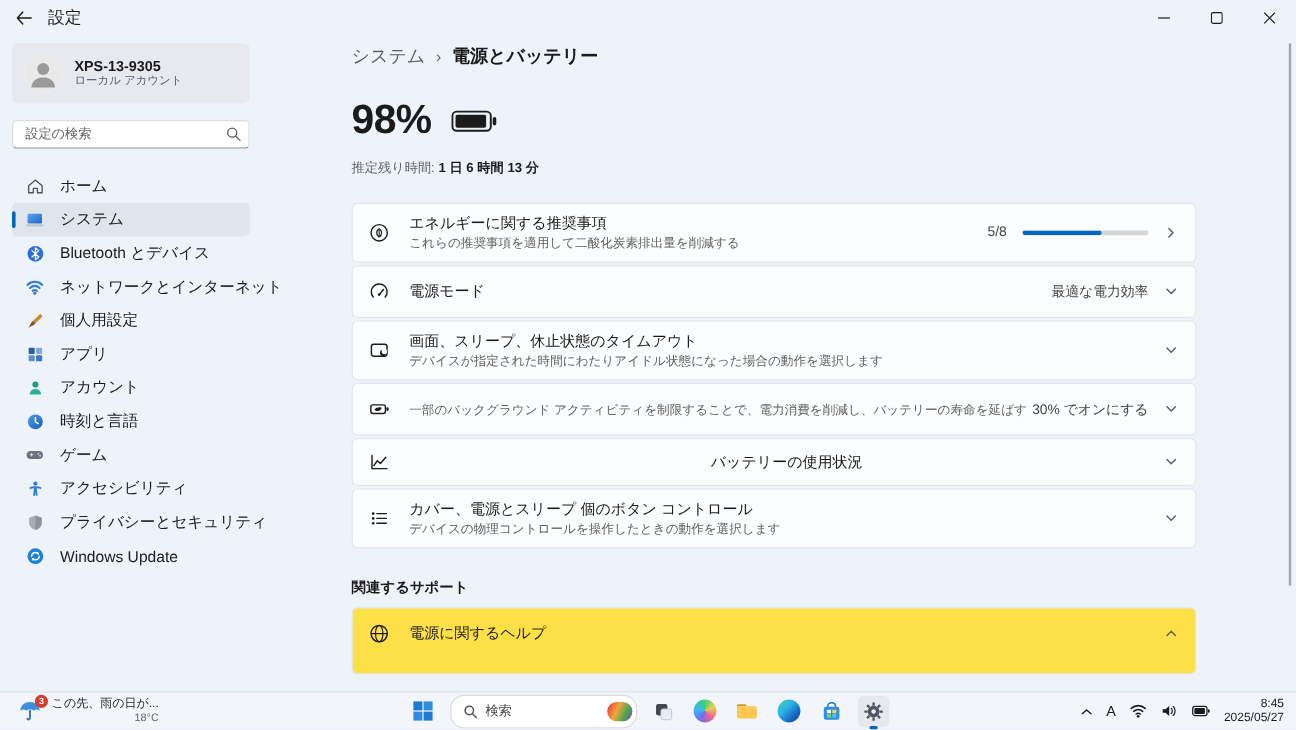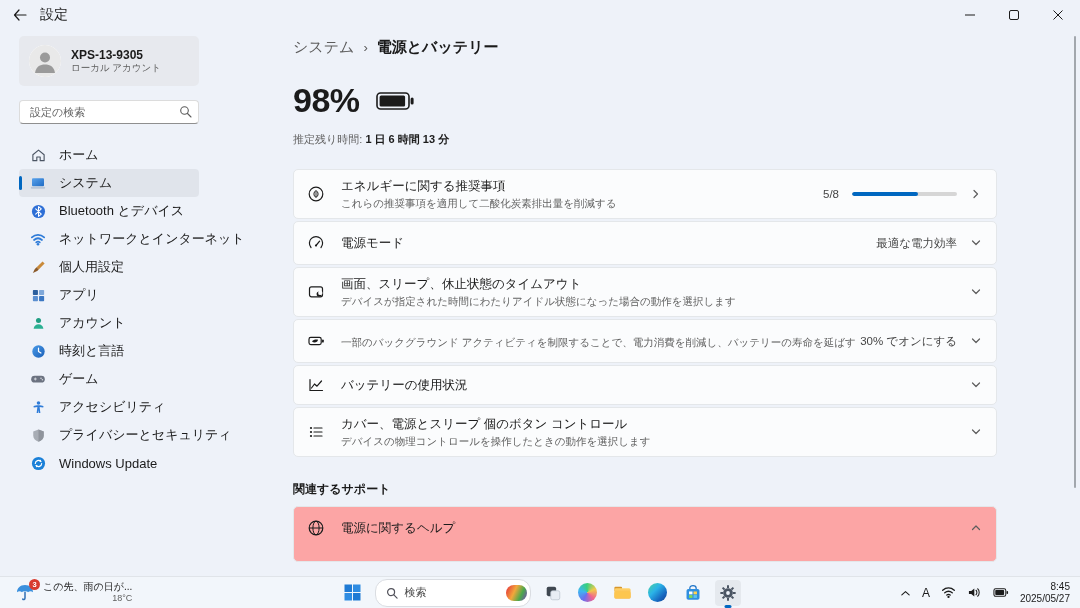--- a/index.html
+++ b/index.html
@@ -9,21 +9,21 @@
     background:#eef2f9; color:#1b1b1b; overflow:hidden; position:relative;
     -webkit-font-smoothing:antialiased;
   }
   
   .titlebar { height:30px; display:flex; align-items:center; position:relative; }
   .tb-back { width:40px; height:30px; display:flex; align-items:center; justify-content:center; cursor:pointer; }
   .tb-title { font-size:14px; color:#1b1b1b; }
   .tb-controls { position:absolute; right:0; top:0; display:flex; }
   .tb-btn { width:44px; height:30px; display:flex; align-items:center; justify-content:center; }
   
-  .sidebar { position:absolute; left:0; top:30px; bottom:16px; width:218px; padding:0 19px; }
+  .sidebar { position:absolute; left:0; top:30px; bottom:16px; width:218px; padding:0 10px; }
   .user-card { margin-top:6px; height:50px; background:#e7e9ee; border-radius:5px; display:flex; align-items:center; gap:10px; padding:0 10px; }
   .avatar { width:32px; height:32px; border-radius:50%; background:#fdfdfd; display:flex; align-items:center; justify-content:center; overflow:hidden; }
   .user-name { font-size:12px; font-weight:700; line-height:14px; }
   .user-type { font-size:9.5px; color:#5f5f5f; line-height:12px; }
   .search-wrap { position:relative; margin-top:14px; }
   .search-input { width:100%; height:24px; font-size:11px; padding:0 26px 0 10px; border:1px solid #dcdcdc; border-bottom-color:#8f8f8f; border-radius:4px; background:#fff; outline:none; font-family:inherit; color:#1b1b1b; }
   .search-input::placeholder { color:#616161; }
   .search-ico { position:absolute; right:7px; top:5px; }
   .nav { margin-top:17px; }
   .nav-item { height:28px; display:flex; align-items:center; gap:13px; padding:0 11px; border-radius:4px; position:relative; cursor:pointer; }
@@ -36,31 +36,31 @@
   .breadcrumb { margin-top:8px; display:flex; align-items:center; gap:9px; font-size:15px; }
   .bc-parent { color:#5c5c5c; cursor:pointer; }
   .bc-sep { color:#5c5c5c; font-size:13px; }
   .bc-current { color:#1a1a1a; font-weight:700; }
   .battery-hero { margin-top:24px; display:flex; align-items:center; gap:16px; }
   .battery-pct { font-size:34px; font-weight:700; letter-spacing:-0.5px; }
   .battery-remaining { margin-top:12px; font-size:11px; color:#5f5f5f; }
   .battery-remaining b { color:#1b1b1b; font-weight:700; }
   .cards { margin-top:22px; display:flex; flex-direction:column; gap:2px; }
   .card { background:#fbfcfd; border:1px solid #e4e7ea; border-radius:5px; display:flex; align-items:center; padding:8px 14px 8px 13px; min-height:44px; }
-  .card.compact { min-height:40px; }
+  .card.compact { min-height:40px;text-align:center; }
   .card-ico { width:18px; height:18px; margin-right:16px; flex:0 0 18px; display:flex; align-items:center; justify-content:center; }
   .card-text { flex:1; min-width:0; }
   .card-title { font-size:12.5px; color:#1b1b1b; line-height:16px; }
   .card-sub { font-size:10.5px; color:#616161; line-height:14px; margin-top:2px; }
   .card-right { display:flex; align-items:center; gap:13px; }
   .card-value { font-size:11.5px; color:#454545; white-space:nowrap; }
   .progress { width:105px; height:4px; border-radius:2px; background:#d6d6d6; overflow:hidden; display:inline-block; }
   .progress-fill { display:block; height:100%; background:#0067c0; border-radius:2px; }
   .section-heading { margin-top:24px; font-size:12px; font-weight:700; }
-  .help-card { margin-top:8px; background:#fca5a5; border:1px solid #e4e7ea; border-radius:5px; height:56px; padding:0 14px 0 13px; }
+  .help-card { margin-top:8px; background:#fde047; border:1px solid #e4e7ea; border-radius:5px; height:56px; padding:0 14px 0 13px; }
   .help-row { height:42px; display:flex; align-items:center; }
   .scrollbar { position:absolute; right:4px; top:36px; height:452px; width:2px; background:#a2a7ad; border-radius:2px; }
   
   .taskbar { position:absolute; left:0; right:0; bottom:0; height:32px; background:rgba(241,246,251,0.95); border-top:1px solid rgba(0,0,0,0.07); }
   .tb-weather { position:absolute; left:8px; top:0; bottom:0; display:flex; align-items:center; gap:7px; padding:0 6px; cursor:pointer; }
   .umbrella-wrap { position:relative; width:22px; height:22px; }
   .weather-badge { position:absolute; top:-3px; right:-4px; width:11px; height:11px; border-radius:50%; background:#d83b2f; color:#fff; font-size:7.5px; font-weight:700; display:flex; align-items:center; justify-content:center; }
   .weather-l1 { font-size:10px; line-height:12px; color:#1b1b1b; }
   .weather-l2 { font-size:9px; line-height:11px; color:#616161;text-align:right; }
   .tb-center { position:absolute; left:0; right:0; top:0; bottom:0; display:flex; align-items:center; justify-content:center; gap:9px; pointer-events:none; }

